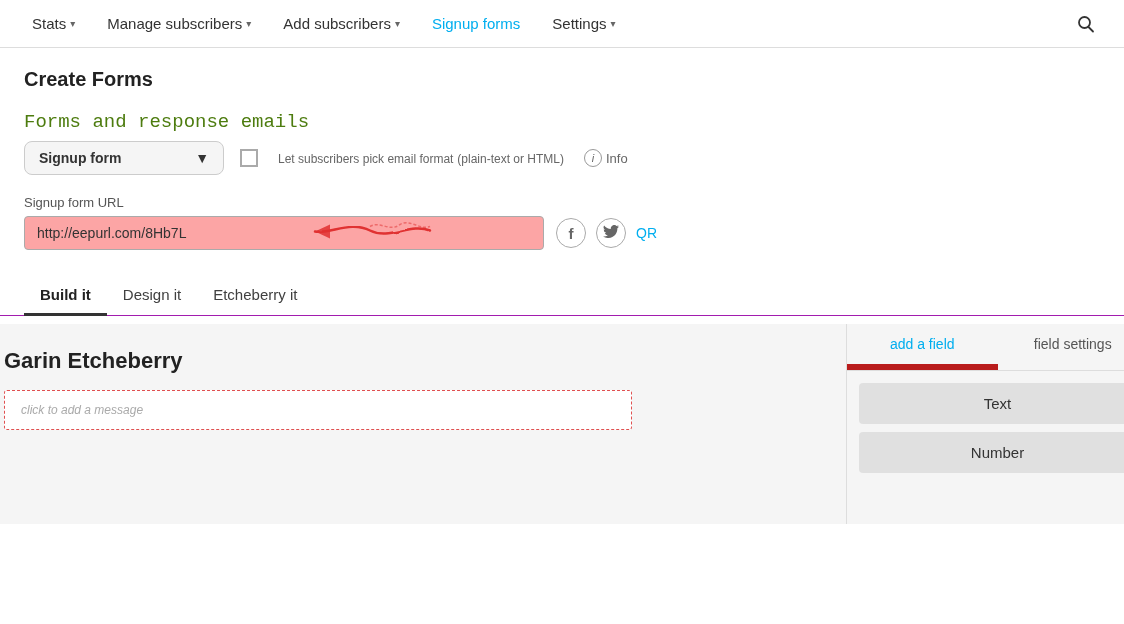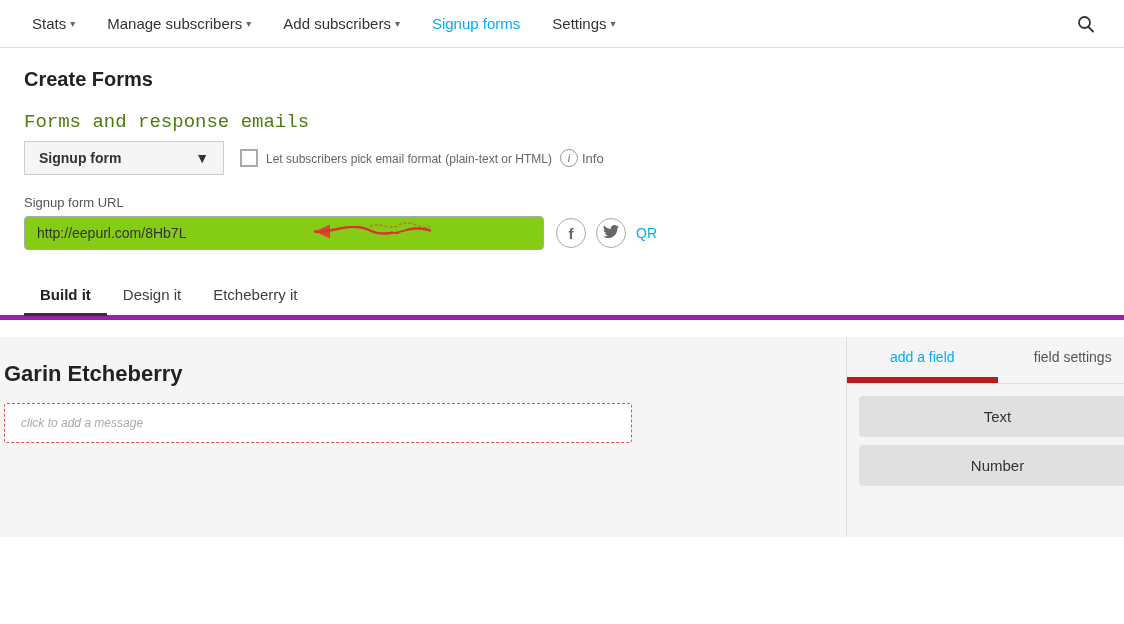--- a/index.html
+++ b/index.html
@@ -59,40 +59,40 @@
       font-family: Liberation Mono, monospace;
     }
 
     .dropdown-btn {
       display: flex;
       align-items: center;
       justify-content: space-between;
       padding: 8px 14px;
       border: 1px solid #ccc;
       background: #f5f5f5;
-      border-radius: 0;
+      border-radius: 8px;
       cursor: pointer;
       font-size: 14px;
       font-weight: 600;
       color: #333;
       width: 200px;
       gap: 28px;
     }
 
     .form-row {
       display: flex;
       align-items: center;
       gap: 16px;
       margin-bottom: 20px;
     }
 
     .checkbox-row {
       display: flex;
       align-items: center;
-      gap: 8px;
+      gap: 20px;
     }
     .checkbox {
       width: 18px;
       height: 18px;
       border: 2px solid #aaa;
       background: #fff;
       flex-shrink: 0;
     }
     .checkbox-label {
       font-size: 14px;
@@ -137,21 +137,21 @@
       align-items: center;
       gap: 12px;
     }
     .url-input {
       width: 520px;
       padding: 8px 12px;
       border: 1px solid #aaa;
       border-radius: 4px;
       font-size: 14px;
       color: #333;
-      background: #84cc16;
+      background: #fca5a5;
       position: relative;
     }
     .url-input-wrapper {
       position: relative;
       width: 520px;
     }
     .arrow-overlay {
       position: absolute;
       top: 50%;
       left: 55%;
@@ -180,22 +180,22 @@
       color: #00aeef;
       font-size: 14px;
       cursor: pointer;
       font-weight: 500;
     }
 
     
     .tabs {
       display: flex;
       gap: 0;
-      border-bottom: 5px solid #a21caf;
-      margin: 17px -24px;
+      border-bottom: 1px solid #a21caf;
+      margin: 8px -24px;
       padding: 0 24px;
     }
     .tab {
       padding: 12px 16px;
       font-size: 15px;
       color: #404040;
       cursor: pointer;
       position: relative;
       white-space: nowrap;
     }

